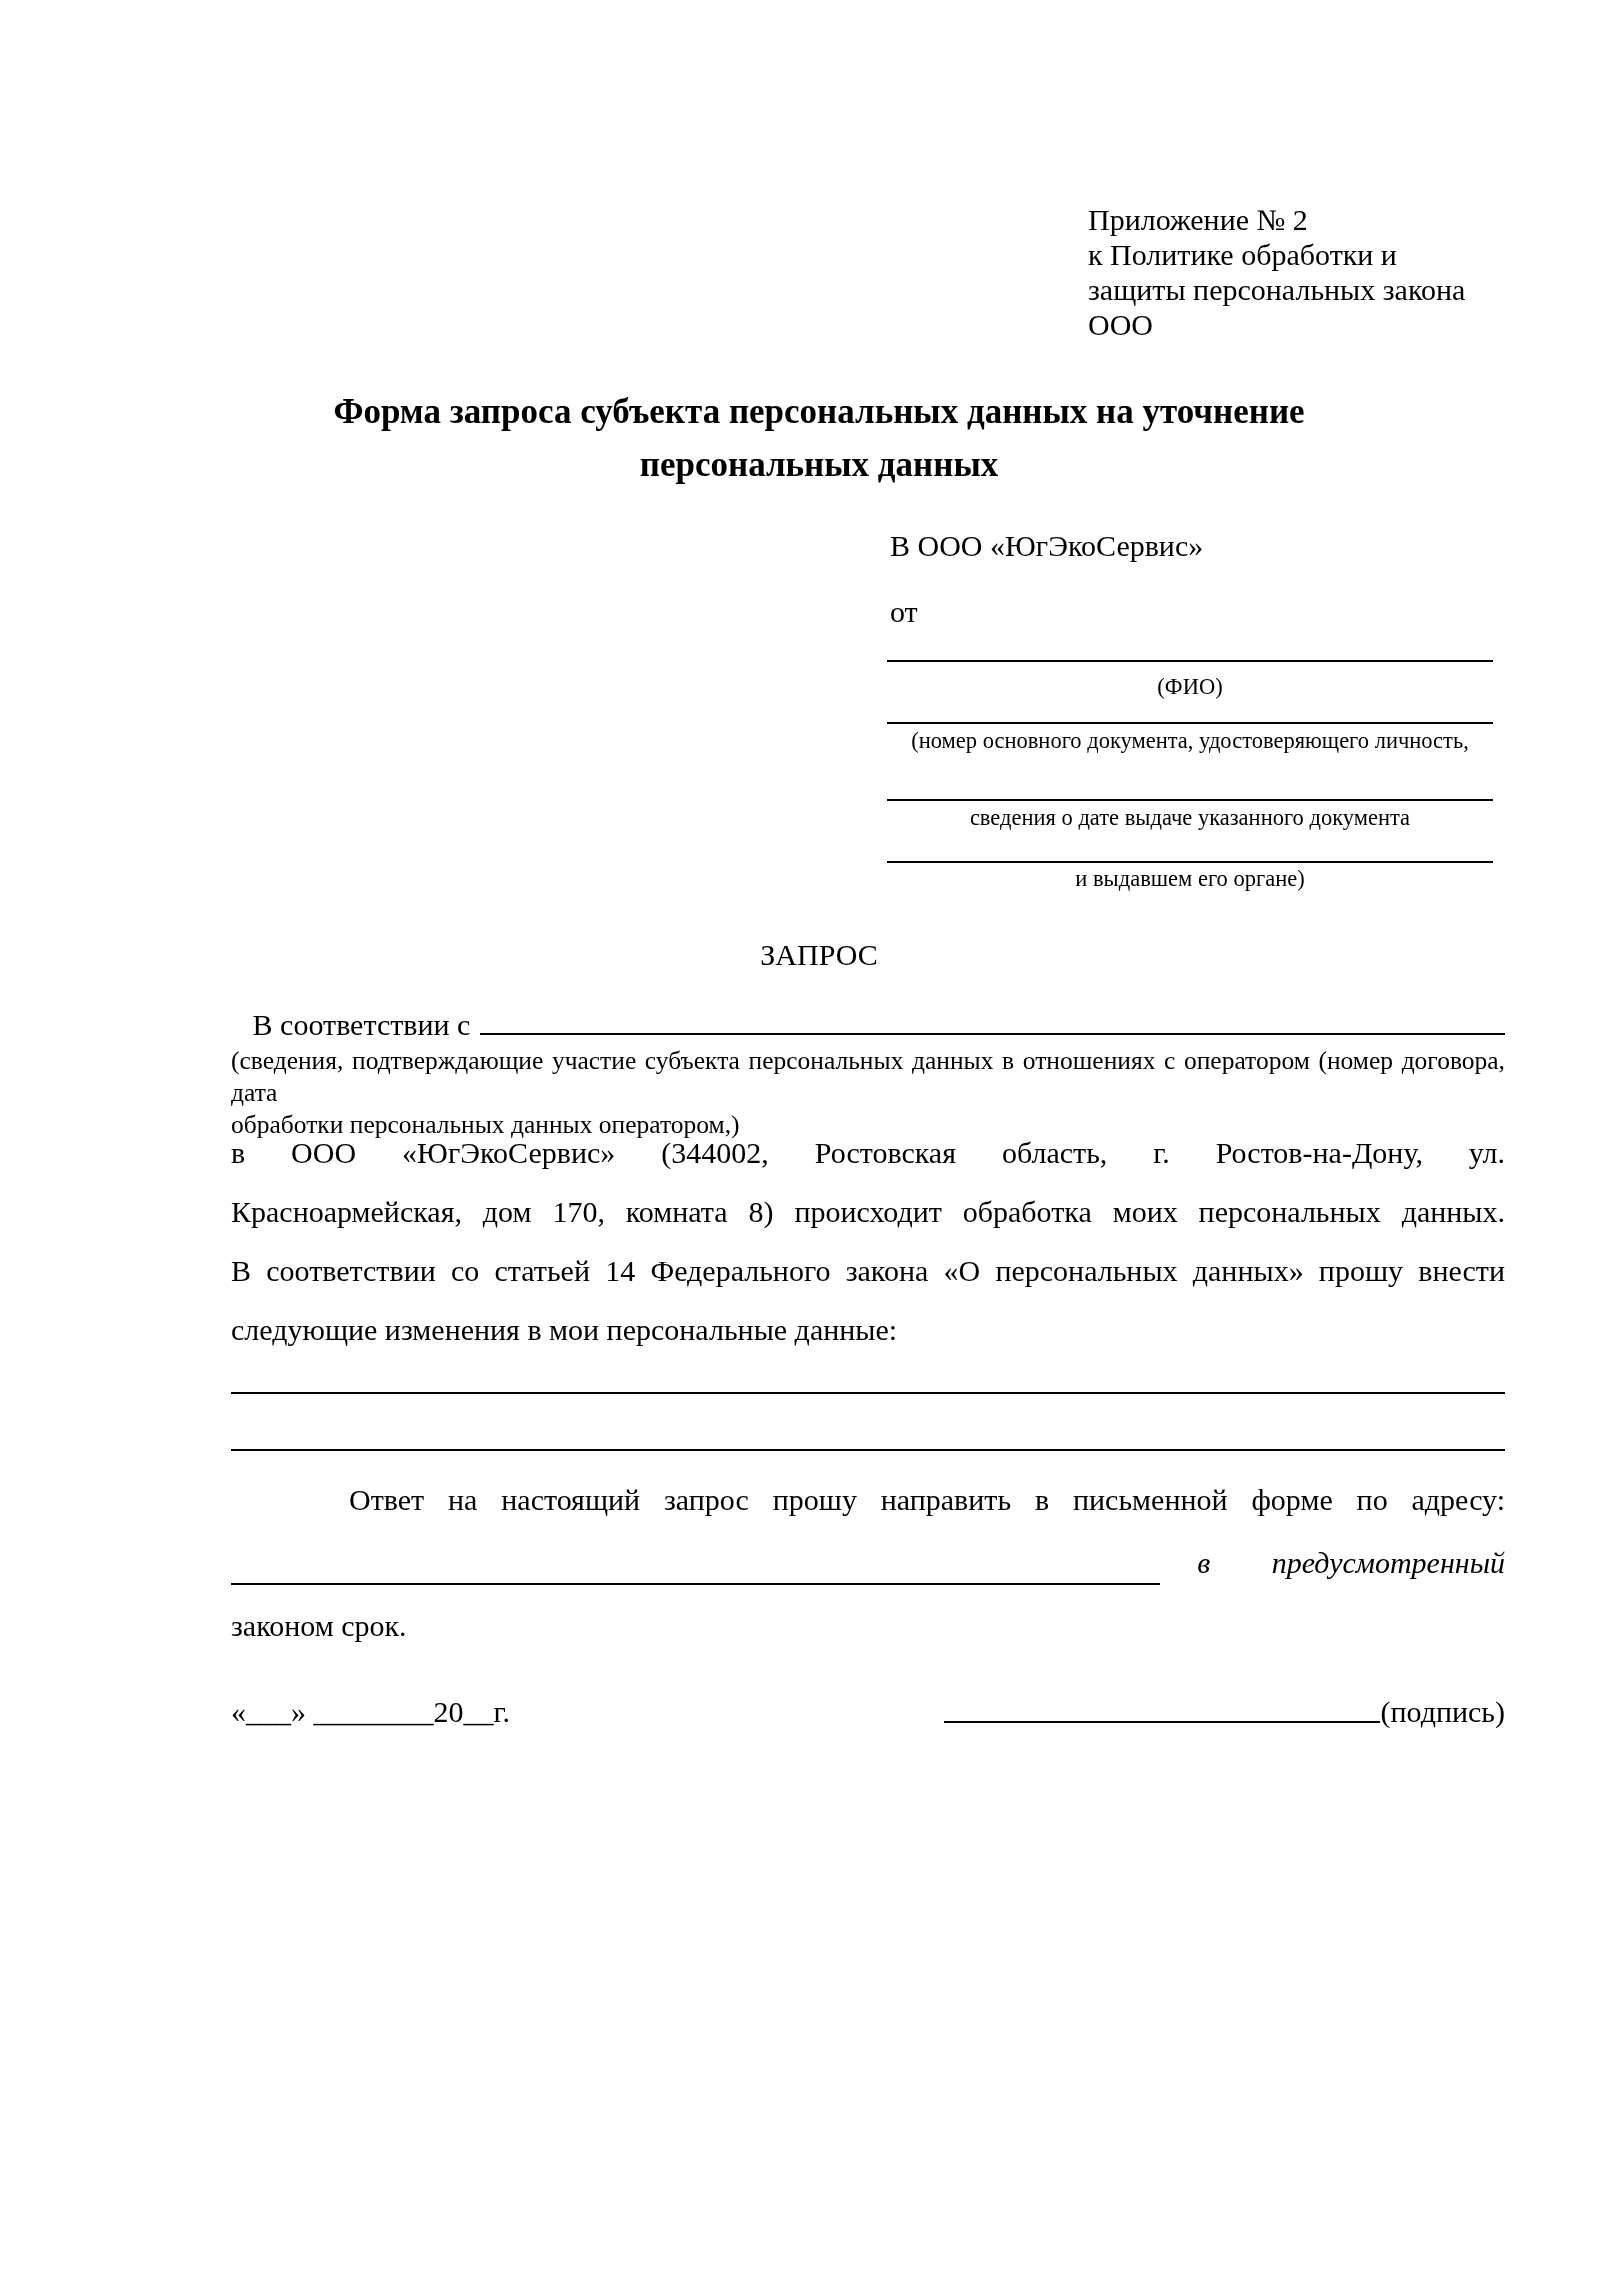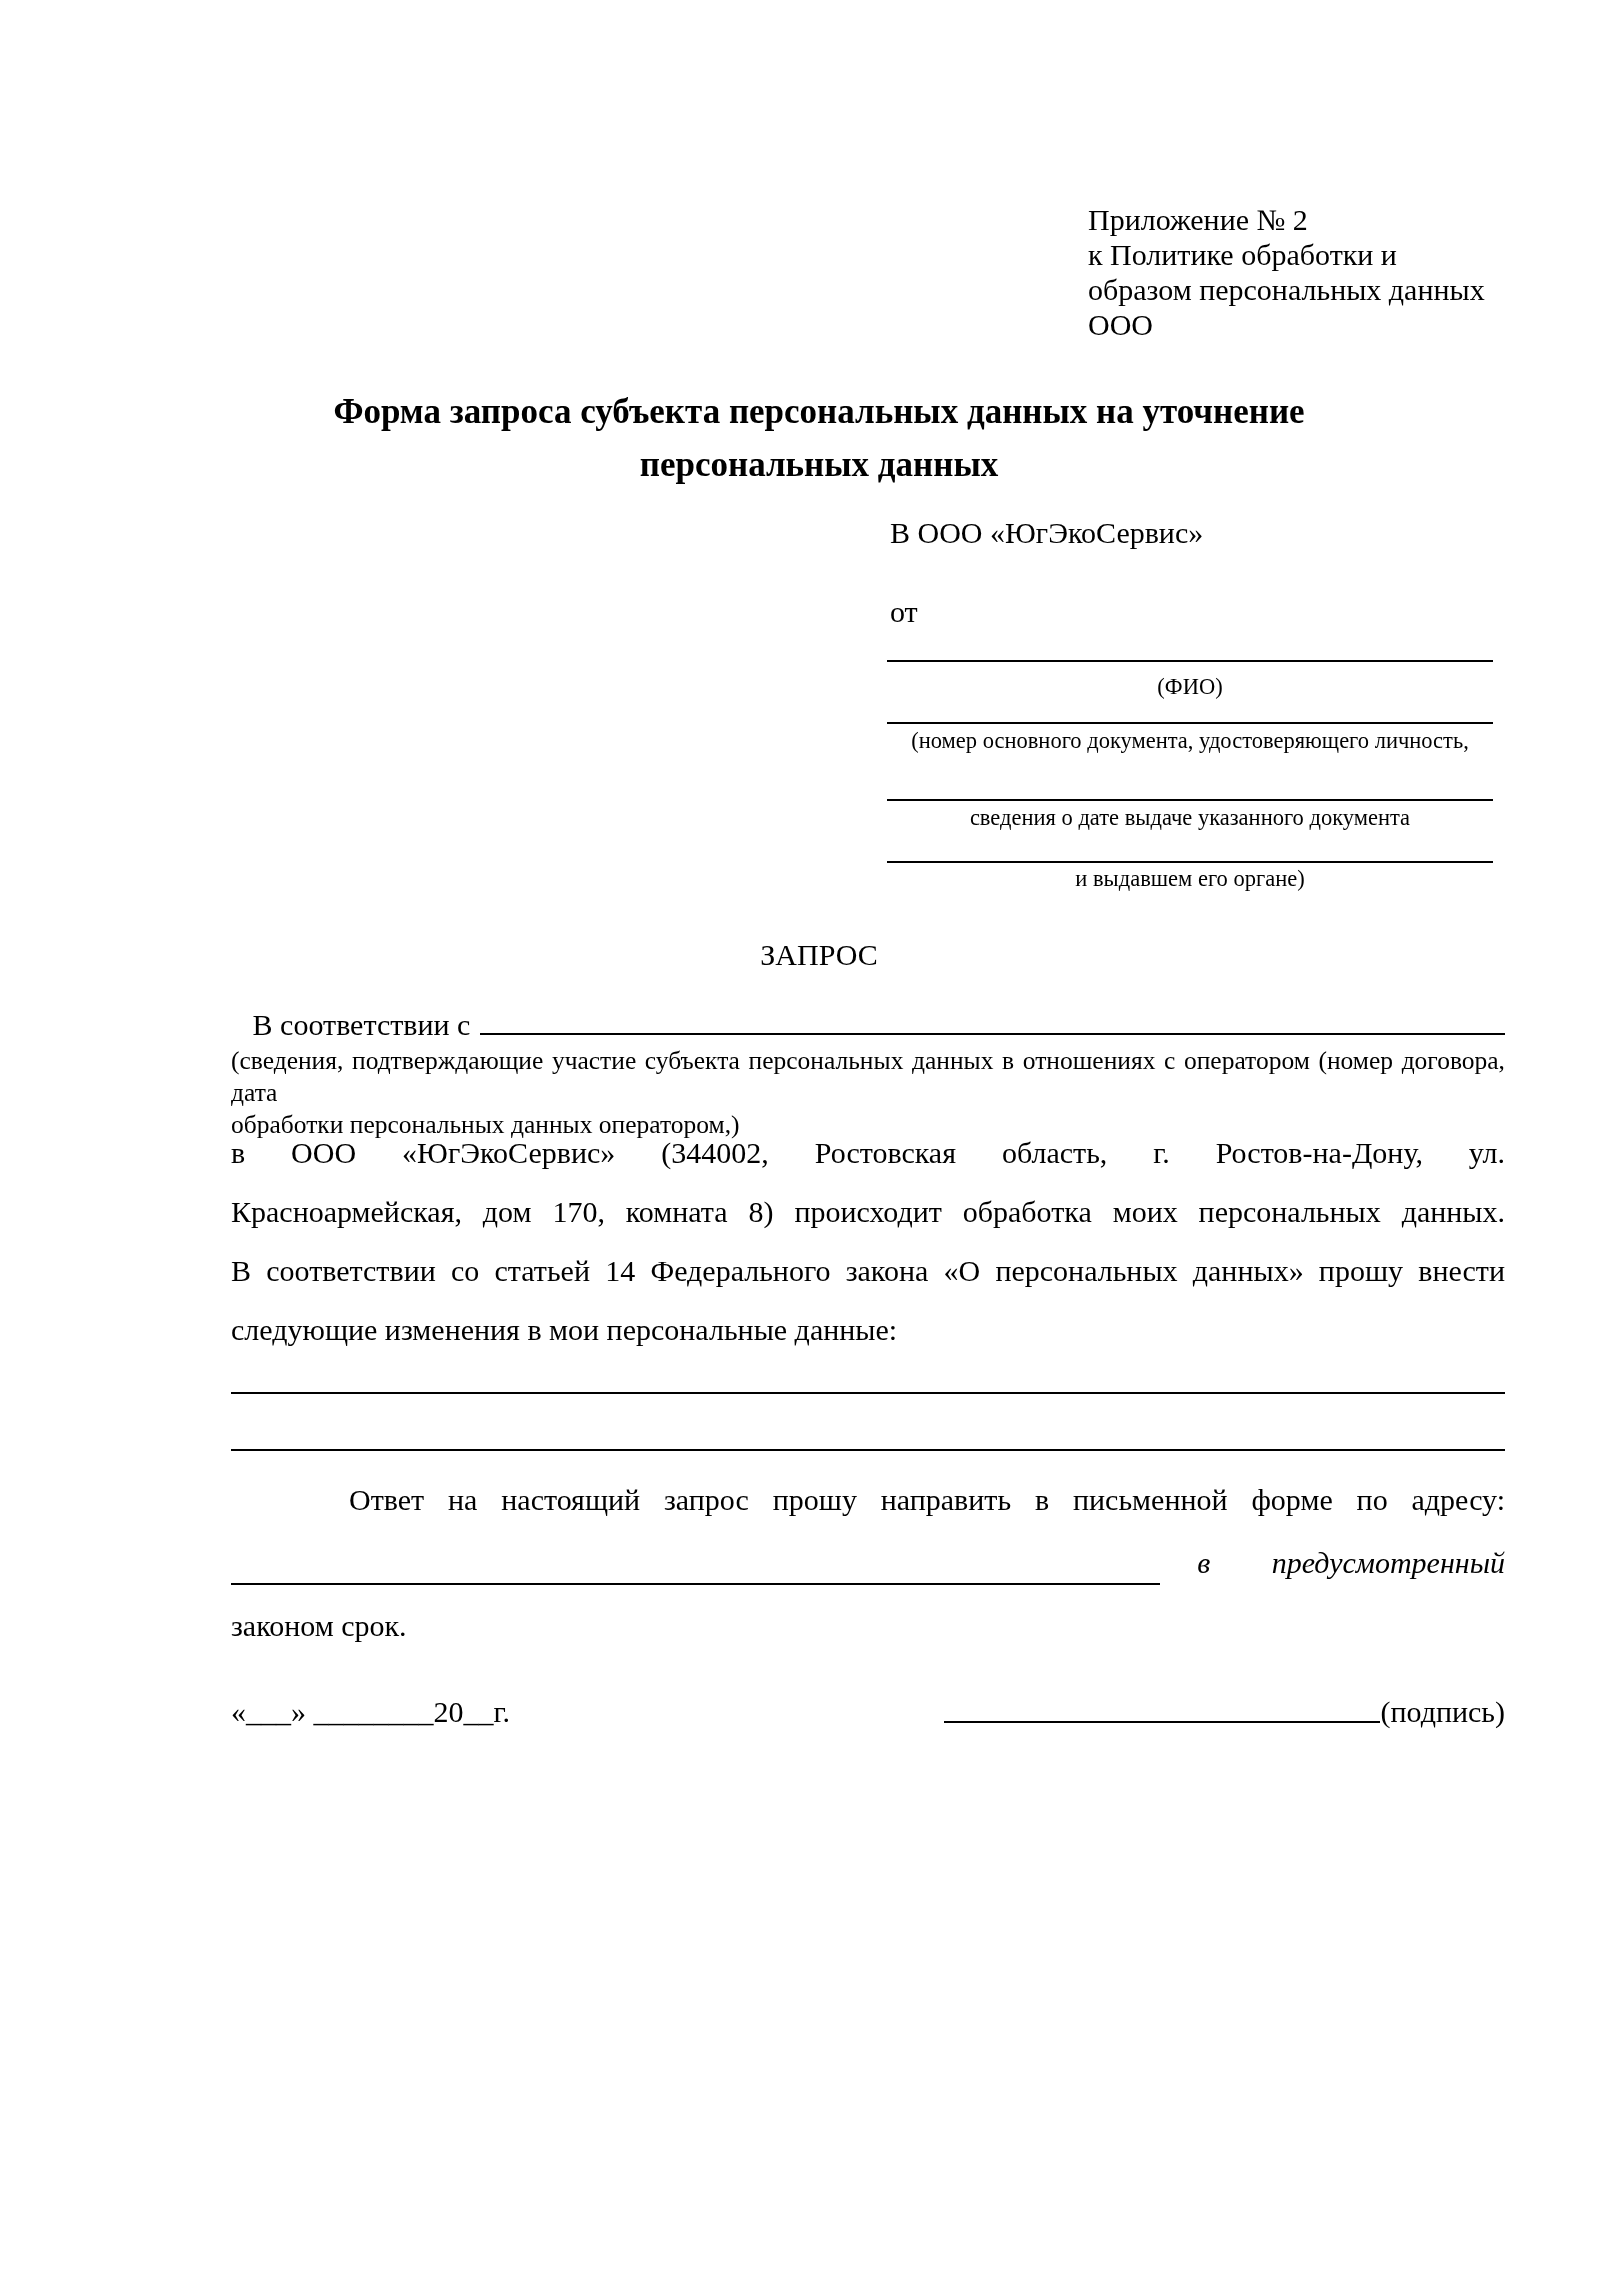--- a/index.html
+++ b/index.html
@@ -18,21 +18,21 @@
   
   .appendix { left:1088px; top:202px; line-height:35px; width:412px; }
 
   
   .title {
     left:231px; top:385px; width:1176px;
     text-align:center; font-weight:bold; font-size:35px; line-height:53px;
   }
 
   
-  .addr-to   { left:890px; top:516px; }
+  .addr-to   { left:890px; top:529px; }
   .addr-from { left:890px; top:595px; }
   .field-line { left:887px; width:606px; border-top:2px solid #000; height:0; }
   .field-caption { left:887px; width:606px; text-align:center; font-size:22.5px; line-height:27.4px; }
 
   .request-heading { left:231px; top:938px; width:1176px; text-align:center; }
 
   
   .intro-row { left:231px; top:1008px; width:1274px; display:flex; align-items:flex-end; }
   .intro-row .prefix { padding-left:21.6px; white-space:nowrap; }
   .intro-row .fill-line { flex:1; border-bottom:2px solid #000; margin-left:9.8px; margin-bottom:6.9px; height:0; }
@@ -55,21 +55,21 @@
   .sig-line { width:436px; border-bottom:2.9px solid #000; margin-bottom:7.8px; height:0; }
 </style>
 </head>
 <body>
 
 <div class="page">
 
   <div class="abs appendix">
     <div>Приложение № 2</div>
     <div>к Политике обработки и</div>
-    <div>образом персональных данных</div>
+    <div>защиты персональных закона</div>
     <div>ООО</div>
   </div>
 
   <div class="abs title">
     <div>Форма запроса субъекта персональных данных на уточнение</div>
     <div>персональных данных</div>
   </div>
 
   <div class="abs addr-to">В ООО «ЮгЭкоСервис»</div>
   <div class="abs addr-from">от</div>

